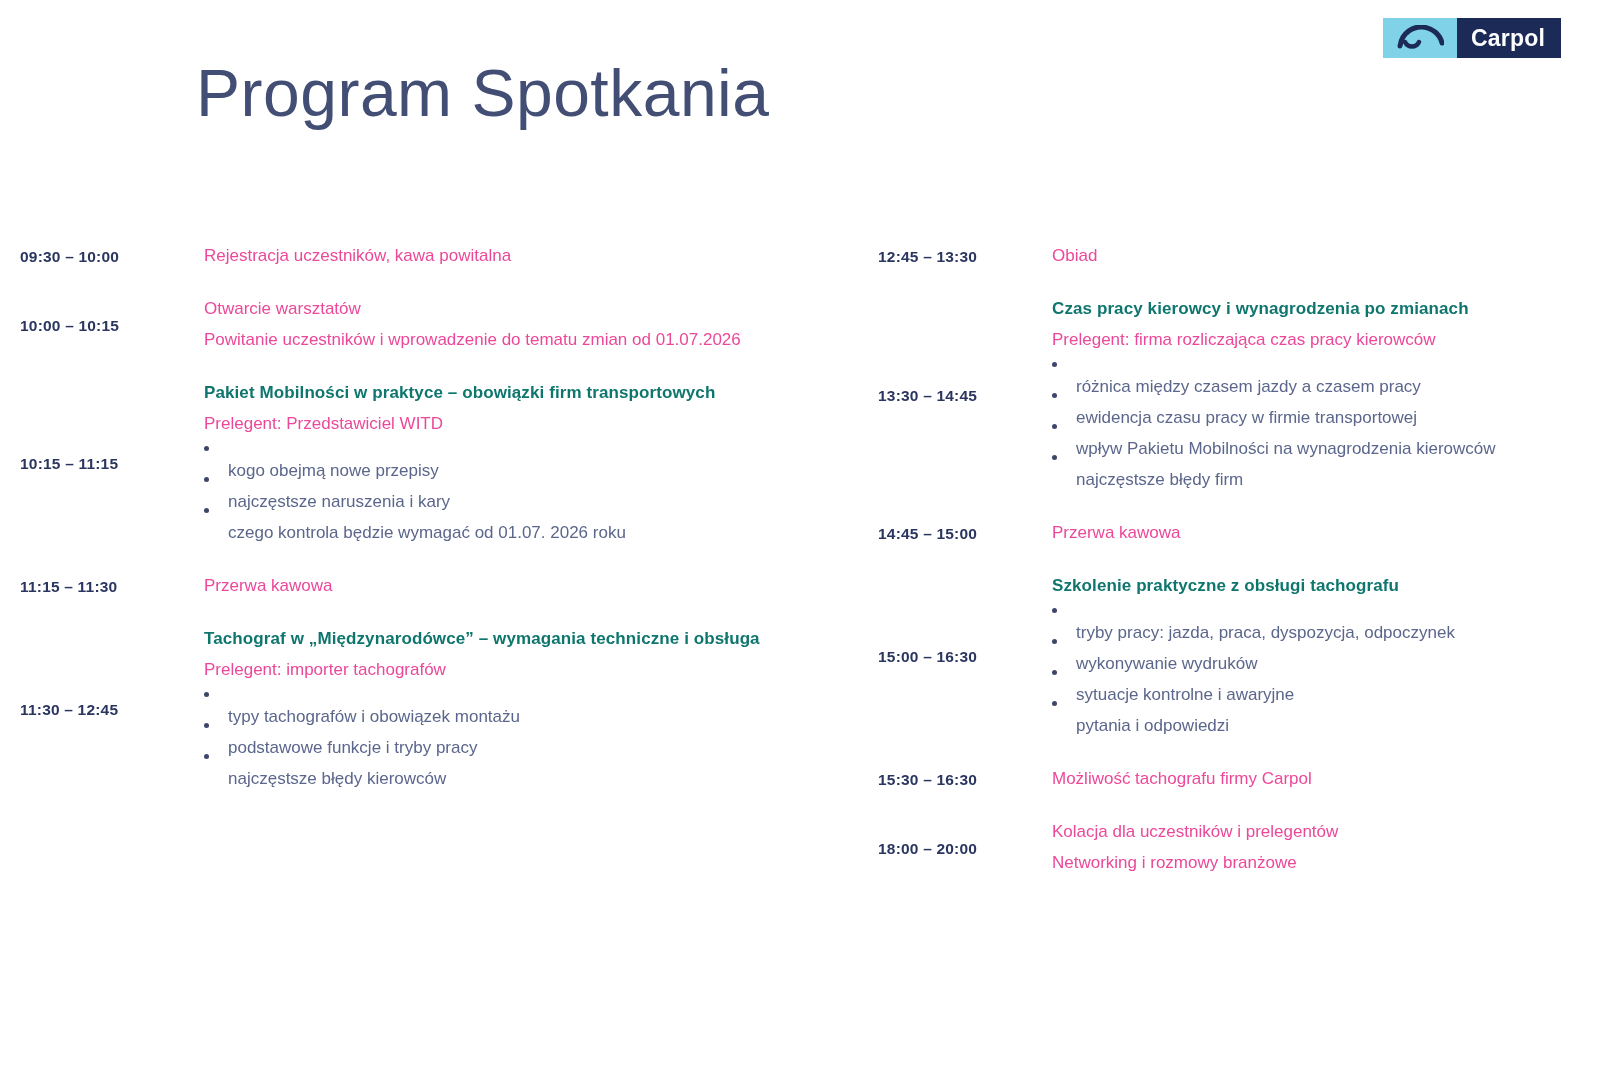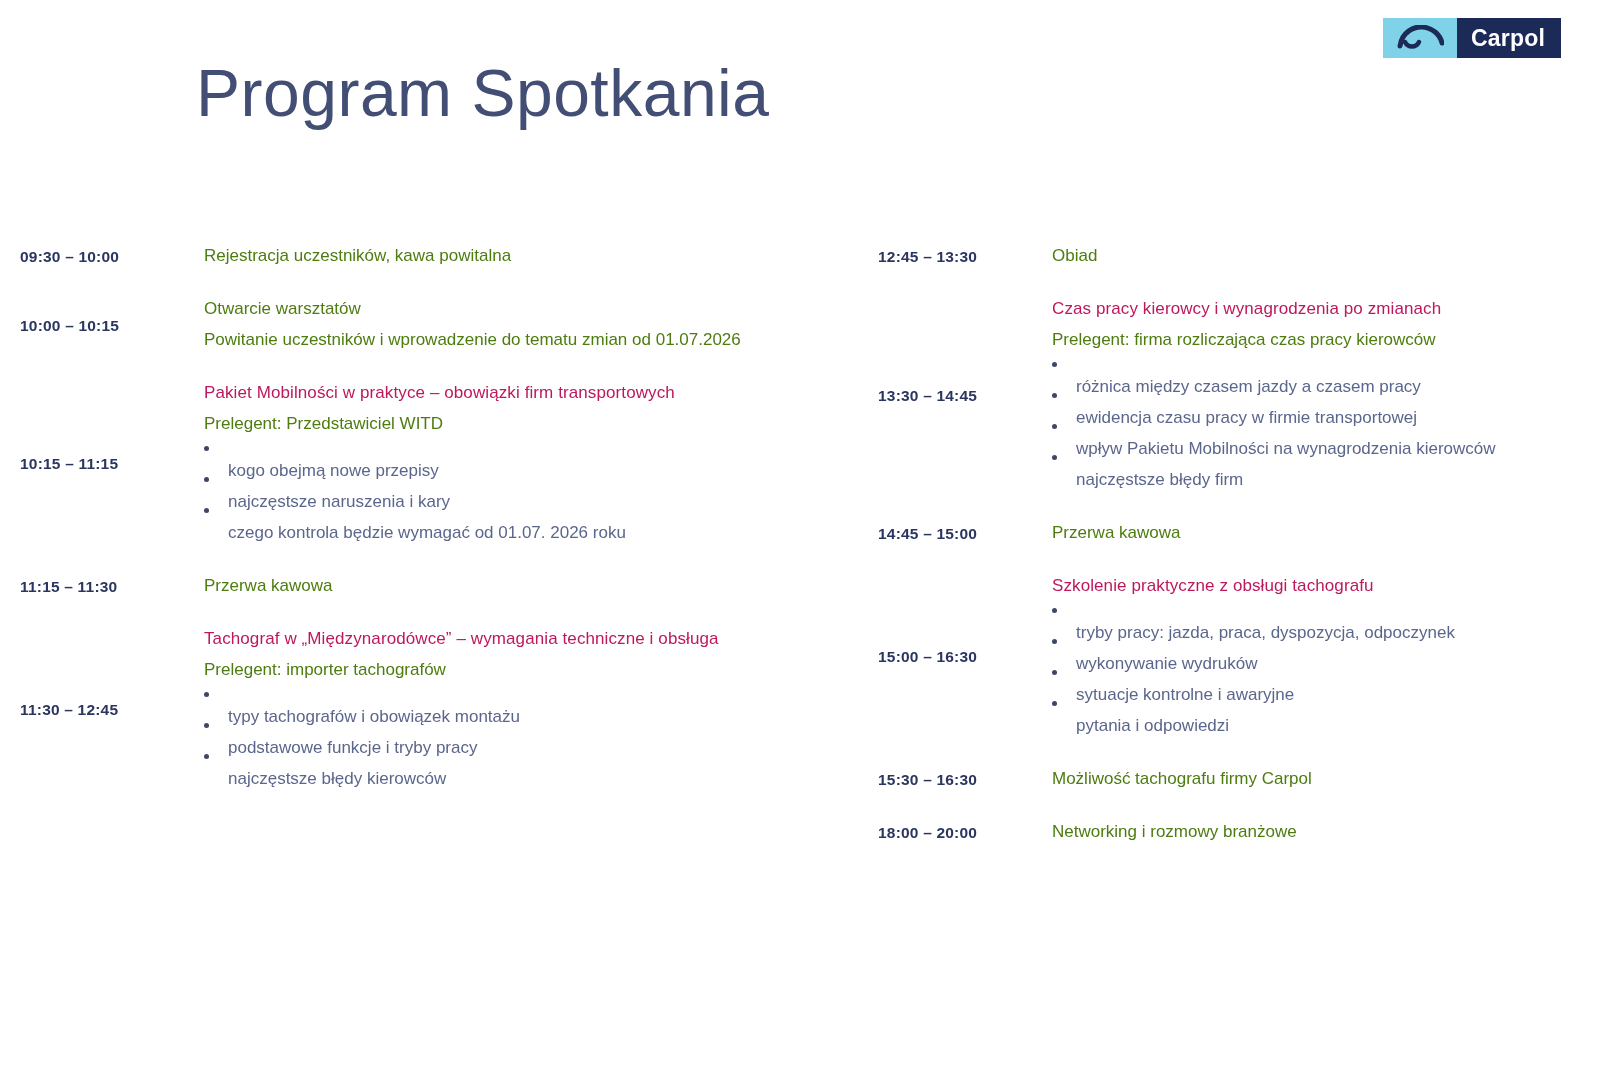--- a/index.html
+++ b/index.html
@@ -86,26 +86,26 @@
   .col-left  .entry-time { width: 184px; }
   .col-right .entry-time { width: 174px; }
 
   .entry-body {
     flex: 1 1 auto;
     min-width: 0;
   }
   .line {
     font-size: 17px;
     line-height: 31px;
-    color: #4d7c0f;
+    color: #ec4899;
     white-space: nowrap;
   }
   .line.bold {
-    font-weight: 400;
-    color: #be185d;
+    font-weight: 700;
+    color: #0f766e;
     letter-spacing: 0.1px;
   }
 
   
   .bullets {
     margin-top: 16px;
     position: relative;
   }
   .bullet-row {
     position: relative;
@@ -281,16 +281,17 @@
     </div>
     <div class="entry">
       <div class="entry-time">15:30 – 16:30</div>
       <div class="entry-body">
         <div class="line">Możliwość tachografu firmy Carpol</div>
       </div>
     </div>
     <div class="entry">
       <div class="entry-time">18:00 – 20:00</div>
       <div class="entry-body">
+        <div class="line">Kolacja dla uczestników i prelegentów</div>
         <div class="line">Networking i rozmowy branżowe</div>
       </div>
     </div>
   </div>
 
 </body></html>

